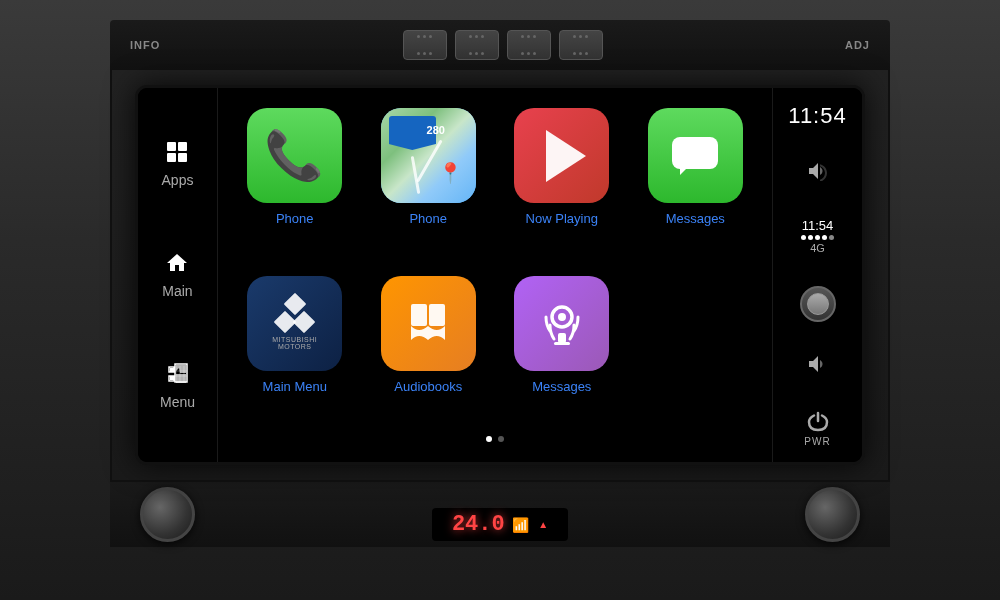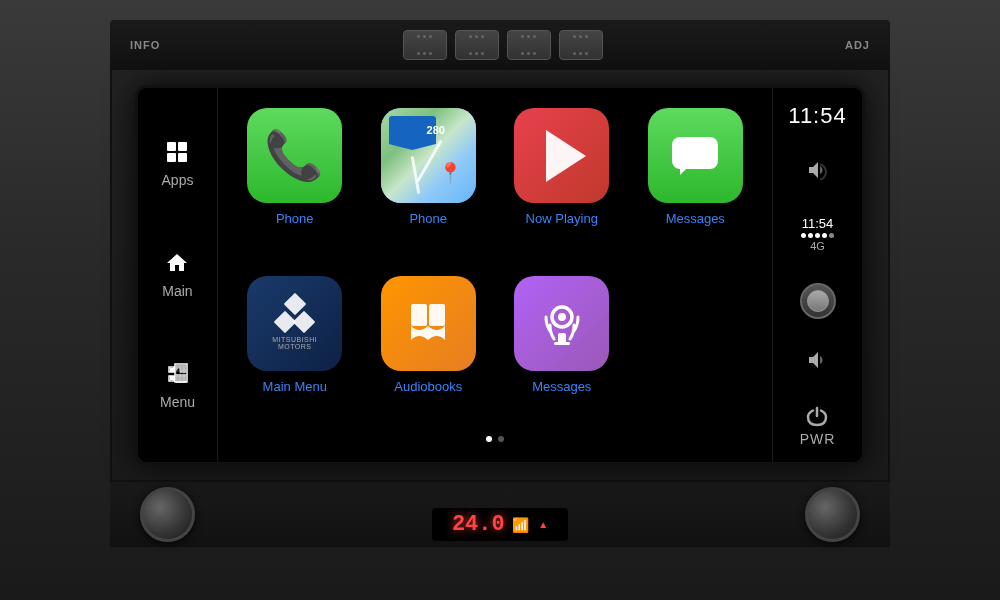--- a/index.html
+++ b/index.html
@@ -327,21 +327,21 @@
     .power-btn {
       display: flex;
       flex-direction: column;
       align-items: center;
       gap: 3px;
       cursor: pointer;
     }
 
     .power-label {
       color: #aaa;
-      font-size: 14px;
+      font-size: 10px;
       letter-spacing: 1px;
     }
 
     
     .bottom-panel {
       width: 780px;
       height: 65px;
       background: linear-gradient(180deg, #1a1a1a 0%, #111 100%);
       display: flex;
       align-items: center;

